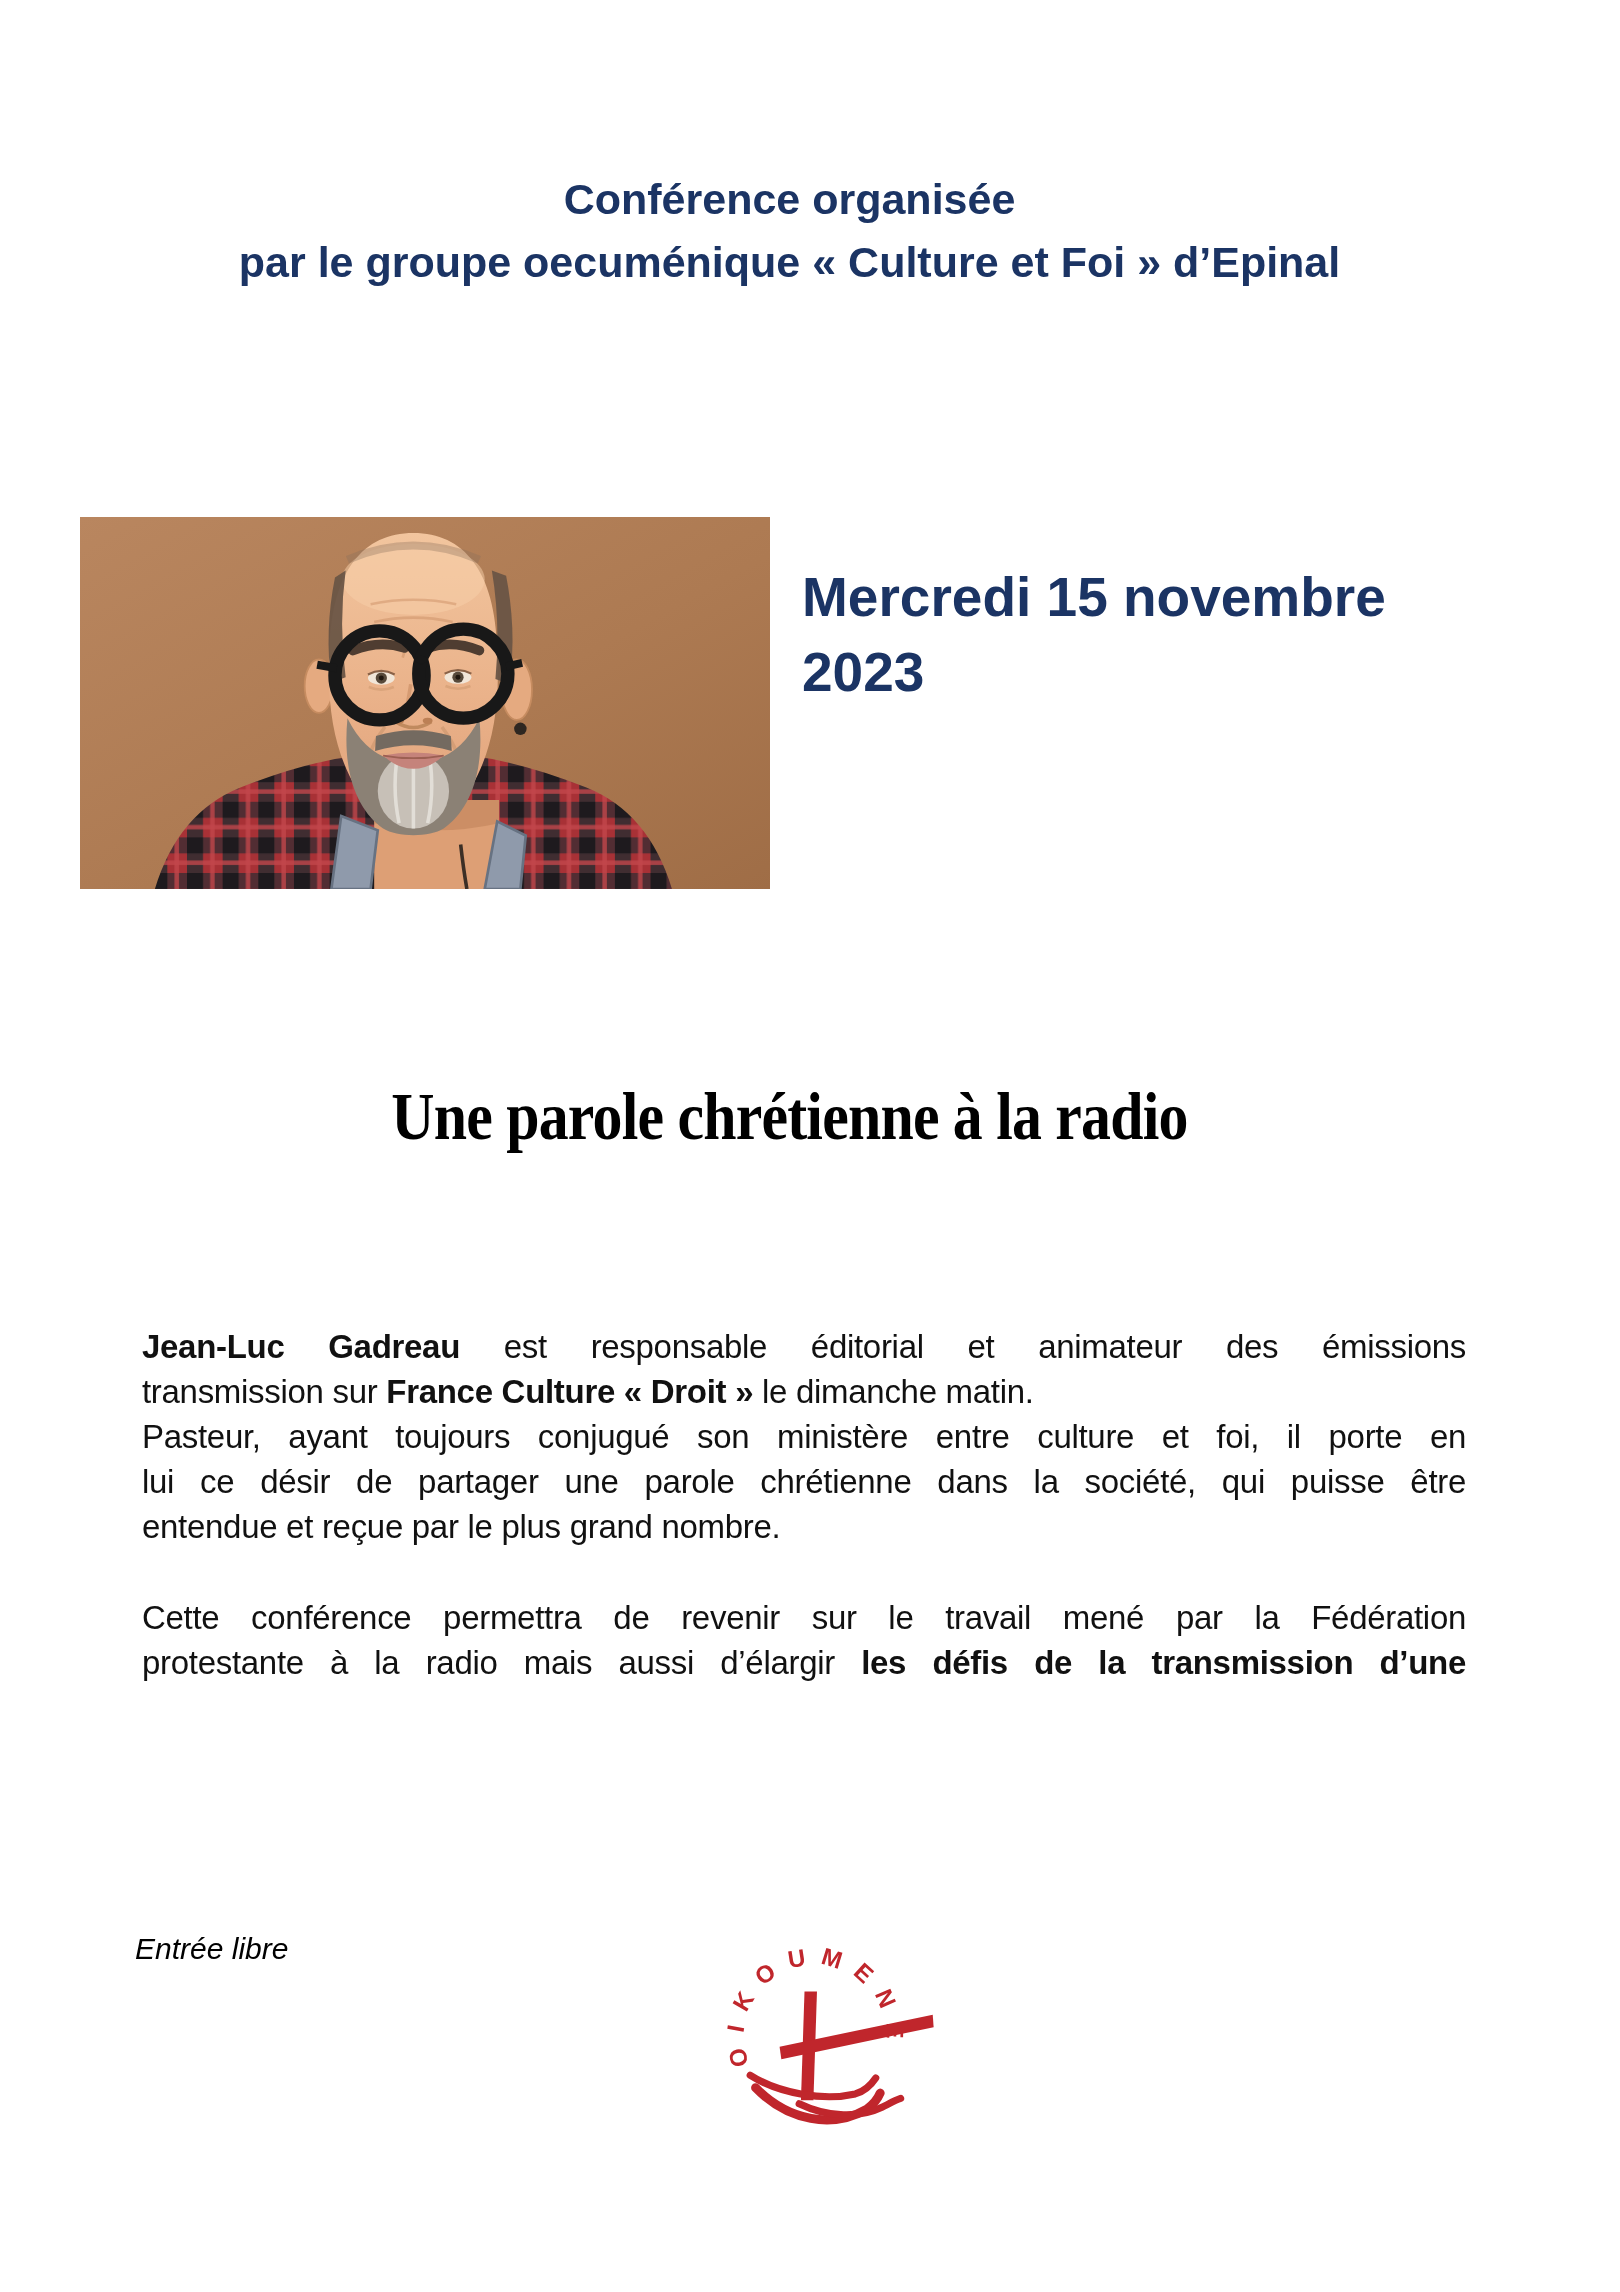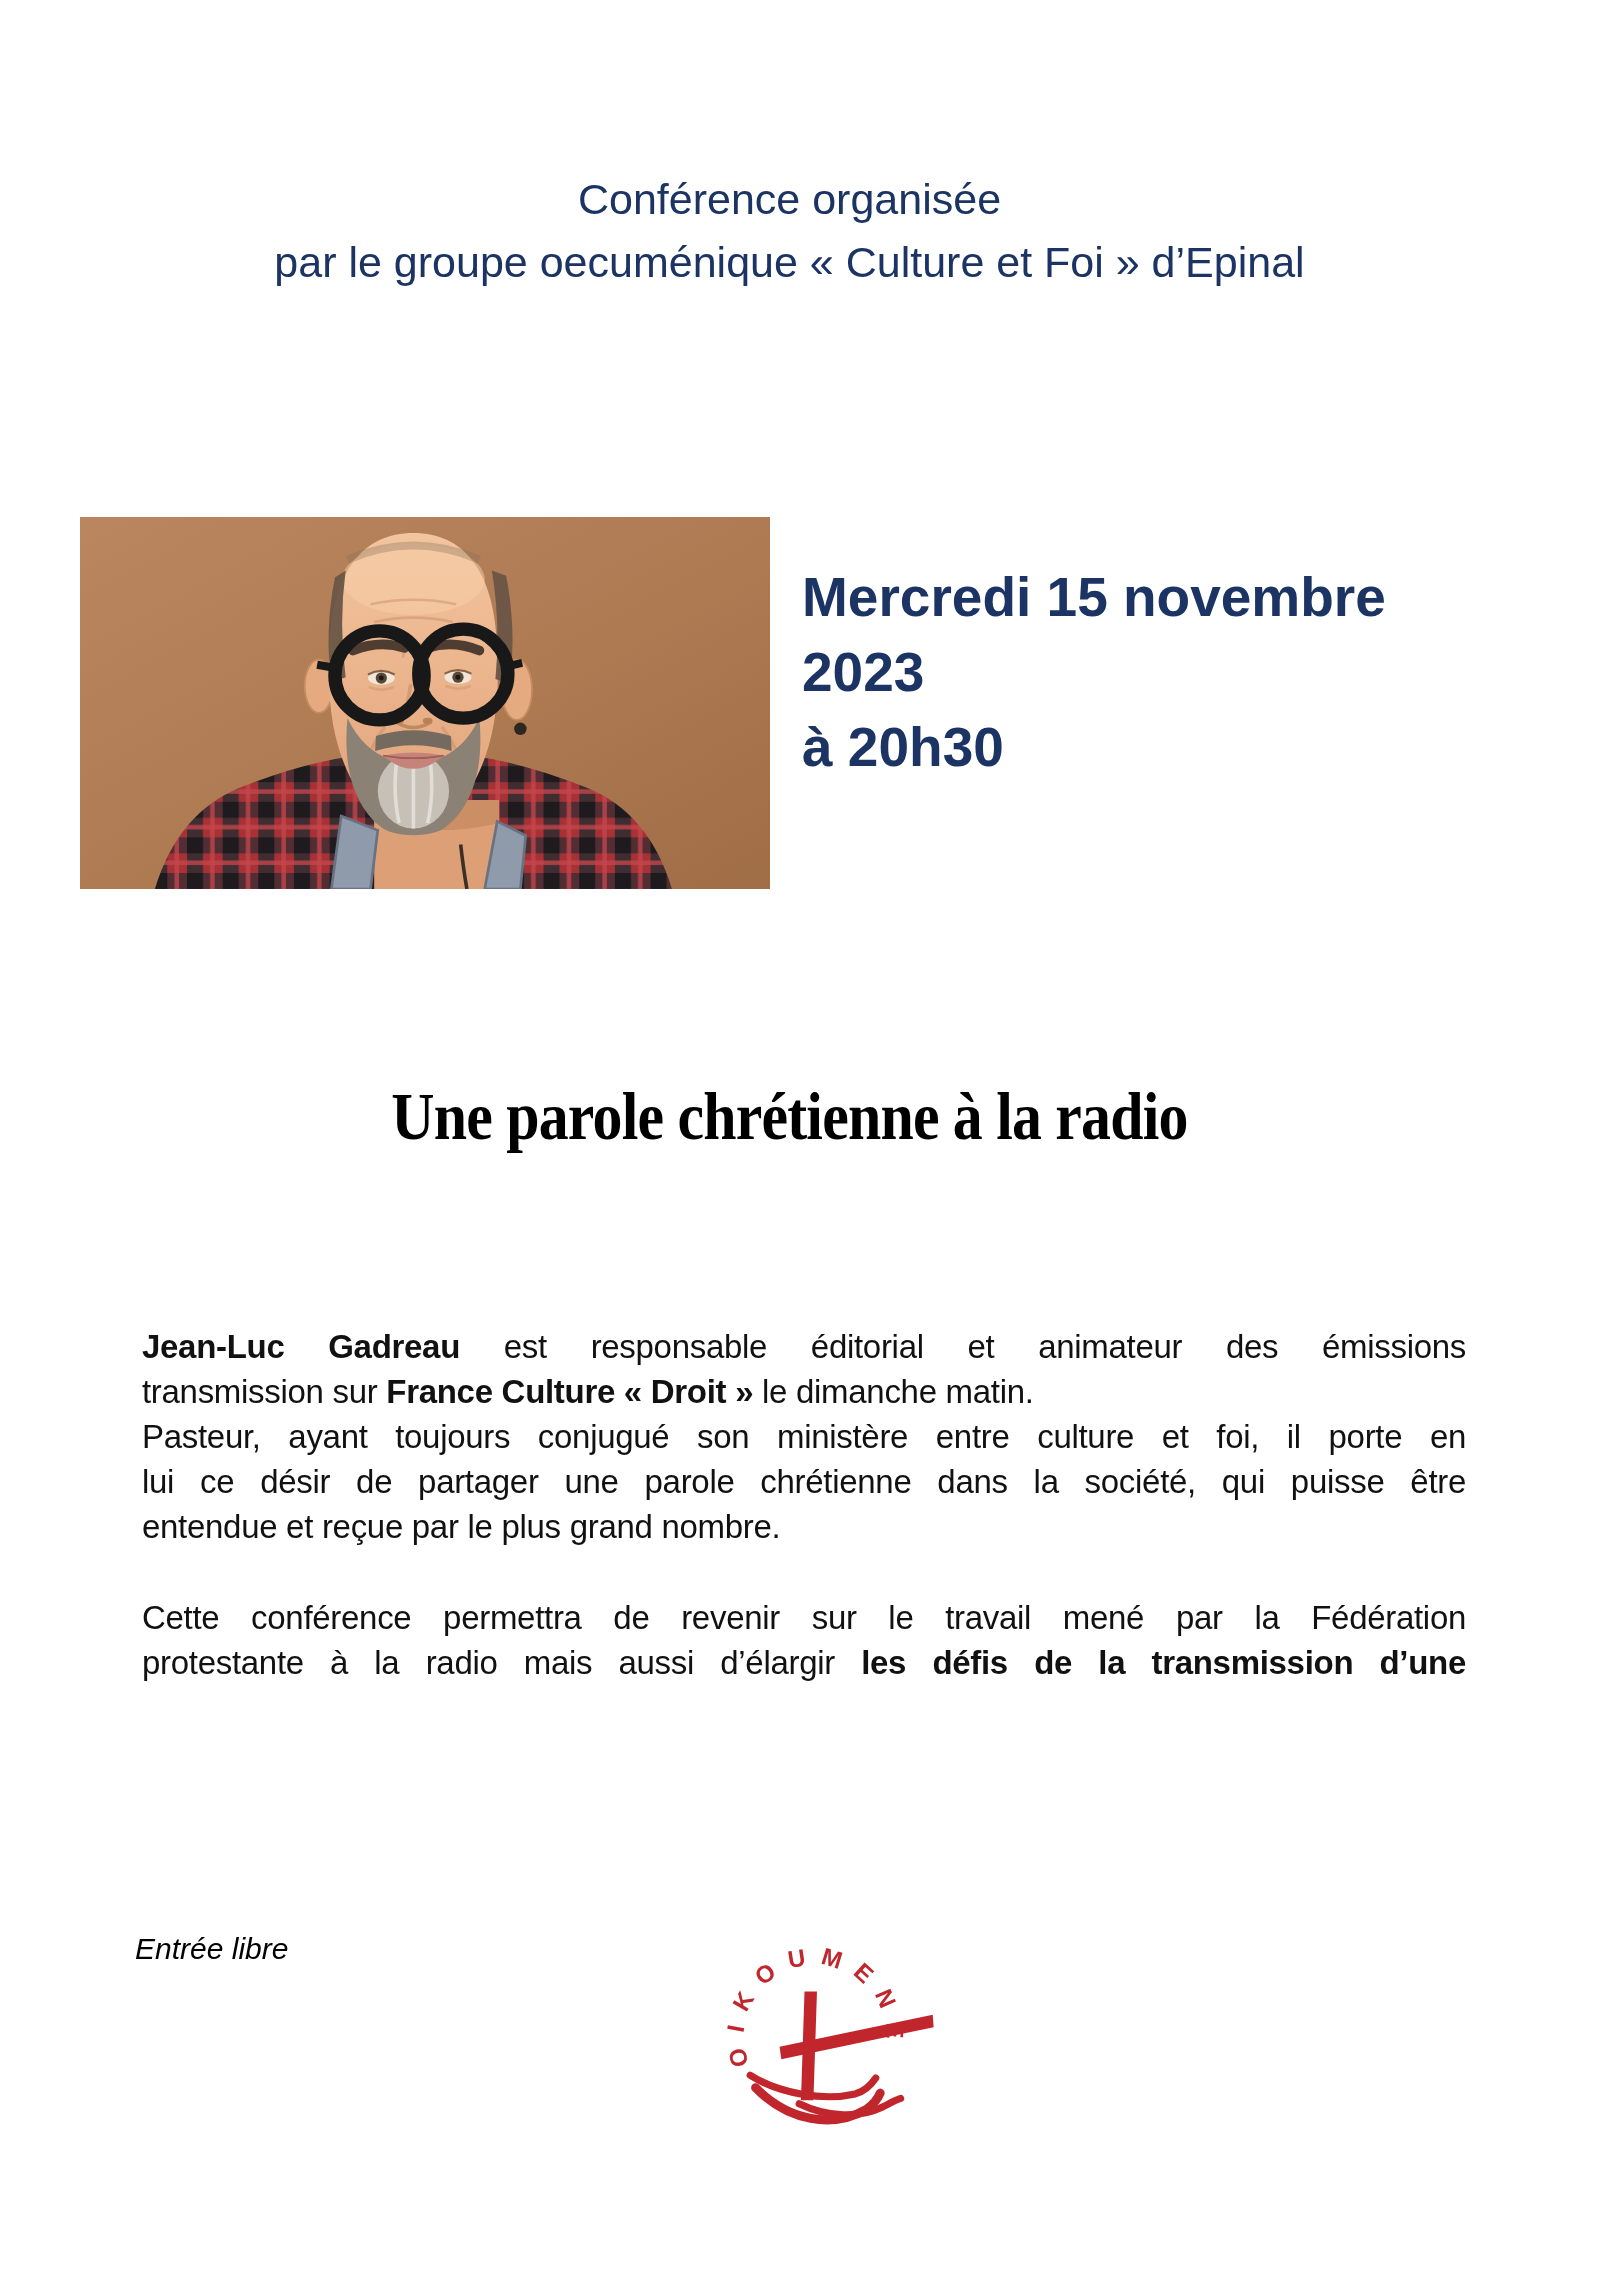--- a/index.html
+++ b/index.html
@@ -2,21 +2,21 @@
 <html style="font-size:14.3px"><head>
 <meta charset="utf-8">
 <style>
   html,body{margin:0;padding:0;background:#ffffff;}
   .page{position:relative;width:1620px;height:2293px;background:#ffffff;overflow:hidden;
         font-family:"Liberation Sans",sans-serif;color:#000;}
   .page *{box-sizing:border-box;}
 
   
   .hdr{position:absolute;top:168px;left:0;width:1579px;text-align:center;
-       color:#1b3464;font-weight:normal;font-size:43px;line-height:63px;}
+       color:#1b3464;font-weight:bold;font-size:43px;line-height:63px;}
 
   
   .photo{position:absolute;left:80px;top:517px;width:690px;height:372px;}
   .photo svg{display:block;width:690px;height:372px;}
 
   
   .event{position:absolute;top:560px;left:802px;width:642px;
          color:#1b3464;font-weight:bold;font-size:55px;line-height:75px;}
 
   
@@ -132,21 +132,20 @@
         <path d="M 380 164 Q 383 157 386 164" stroke-width="10"></path>
         <path d="M 288 170 L 266 166" stroke-width="9"></path>
         <path d="M 478 168 L 496 164" stroke-width="9"></path>
       </g>
     </svg>
   </div>
 
   <div class="event">
     <div>Mercredi 15 novembre</div>
     <div>2023</div>
-    <div>à 20h30</div>
   </div>
 
   <h1 class="title">Une parole chrétienne à la radio</h1>
 
   <div class="bodyblock b1">
     <div class="bline jl"><span class="b">Jean-Luc Gadreau</span><span> est responsable éditorial et animateur des émissions</span></div>
     <div class="bline"><span>transmission sur </span><span class="b">France Culture « Droit »</span><span> le dimanche matin.</span></div>
     <div class="bline jl"><span>Pasteur, ayant toujours conjugué son ministère entre culture et foi, il porte en</span></div>
     <div class="bline jl"><span>lui ce désir de partager une parole chrétienne dans la société, qui puisse être</span></div>
     <div class="bline"><span>entendue et reçue par le plus grand nombre.</span></div>

